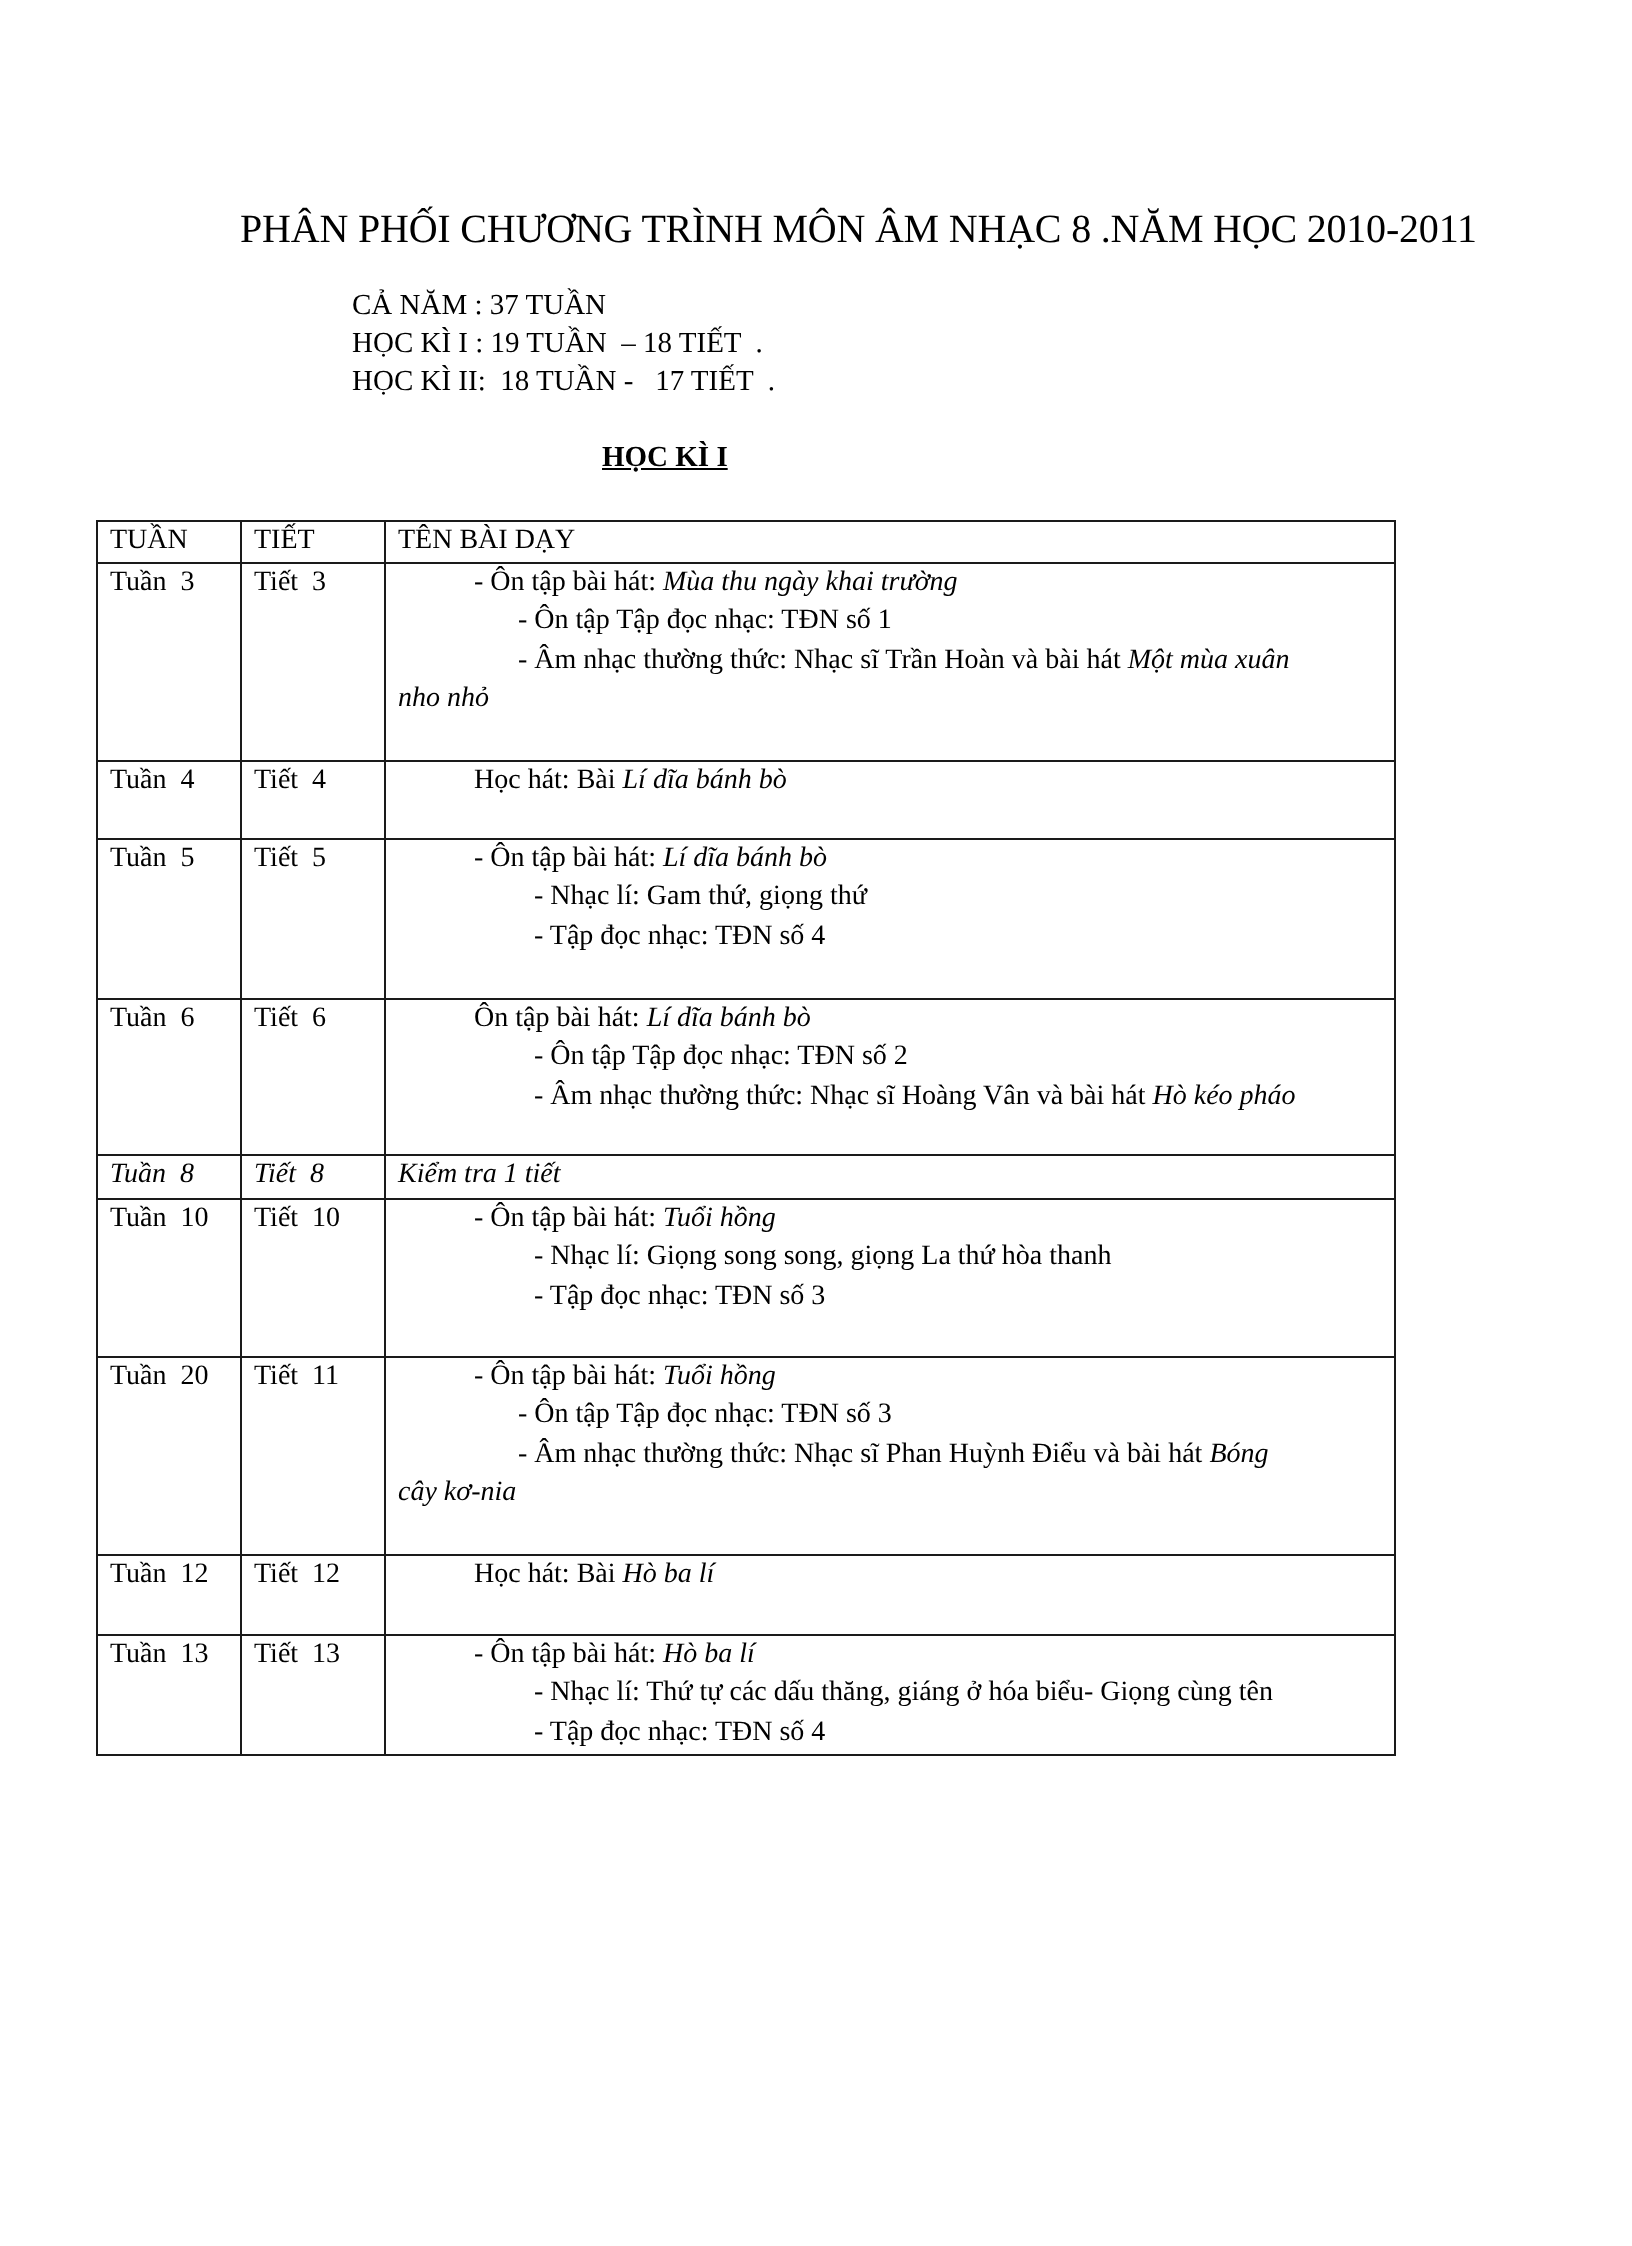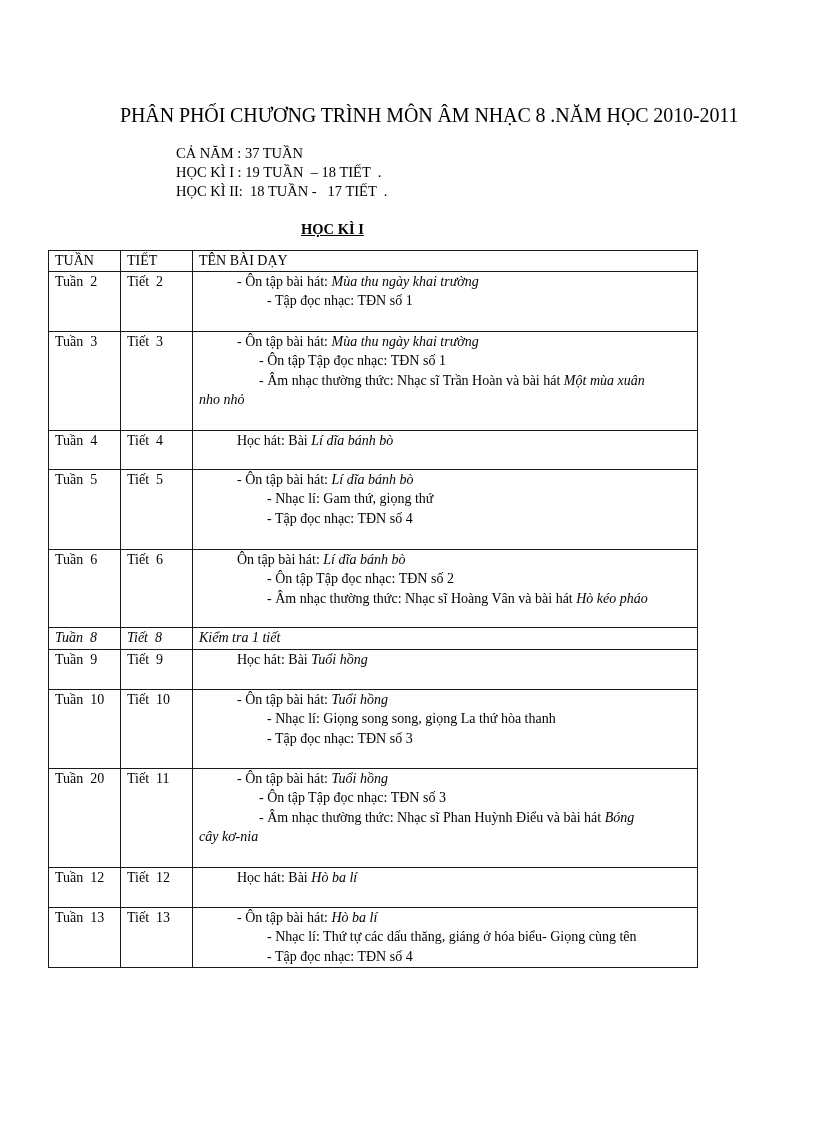--- a/index.html
+++ b/index.html
@@ -12,21 +12,21 @@
     position: absolute; left: 120px; top: 104px; font-size: 20px;
     white-space: nowrap; letter-spacing: -0.1px;
   }
   .summary { position: absolute; left: 152px; top: 144px; font-size: 14.5px; line-height: 19px; margin-left: 24px; }
   .summary div { white-space: pre; }
   .section {
     position: absolute; left: 301px; top: 221px; font-size: 14.5px;
     font-weight: bold; text-decoration: underline;
   }
   table.sched {
-    position: absolute; left: 48px; top: 250px; width: 649px;
+    position: absolute; left: 48px; top: 260px; width: 649px;
     border-collapse: collapse; table-layout: fixed;
   }
   table.sched td, table.sched th {
     border: 1px solid #1a1a1a; padding: 0 6px; vertical-align: top;
     font-weight: normal; font-size: 14px; line-height: 19.5px;
     text-align: left; box-sizing: border-box;
   }
   col.c1 { width: 72px; }
   col.c2 { width: 72px; }
   col.c3 { width: 505px; }
@@ -58,28 +58,20 @@
         <col class="c3">
       </colgroup>
     <thead>
       <tr style="height:20px">
         <th>TUẦN</th>
         <th>TIẾT</th>
         <th class="center">TÊN BÀI DẠY</th>
       </tr>
     </thead>
     <tbody id="rows">
-        <tr style="height: 60px;">
-          <td class="cellnum">Tuần  2</td>
-          <td class="cellnum">Tiết  2</td>
-          <td class="content">
-            <span class="ln i1"><span>- Ôn tập bài hát: </span><em>Mùa thu ngày khai trường</em></span>
-            <span class="ln i2"><span>- Tập đọc nhạc: TĐN số 1</span></span>
-          </td>
-        </tr>
         <tr style="height: 99px;">
           <td class="cellnum">Tuần  3</td>
           <td class="cellnum">Tiết  3</td>
           <td class="content">
             <span class="ln i1"><span>- Ôn tập bài hát: </span><em>Mùa thu ngày khai trường</em></span>
             <span class="ln i2b"><span>- Ôn tập Tập đọc nhạc: TĐN số 1</span></span>
             <span class="ln i2b"><span>- Âm nhạc thường thức: Nhạc sĩ Trần Hoàn và bài hát </span><em>Một mùa xuân</em></span>
             <span class="ln "><em>nho nhỏ</em></span>
           </td>
         </tr>
@@ -108,27 +100,20 @@
             <span class="ln i2"><span>- Âm nhạc thường thức: Nhạc sĩ Hoàng Vân và bài hát </span><em>Hò kéo pháo</em></span>
           </td>
         </tr>
         <tr style="height: 22px; font-style: italic;">
           <td class="cellnum">Tuần  8</td>
           <td class="cellnum">Tiết  8</td>
           <td class="content">
             <span class="ln "><span>Kiểm tra 1 tiết</span></span>
           </td>
         </tr>
-        <tr style="height: 40px;">
-          <td class="cellnum">Tuần  9</td>
-          <td class="cellnum">Tiết  9</td>
-          <td class="content">
-            <span class="ln i1"><span>Học hát: Bài </span><em>Tuổi hồng</em></span>
-          </td>
-        </tr>
         <tr style="height: 79px; margin-left: 17px;">
           <td class="cellnum">Tuần  10</td>
           <td class="cellnum">Tiết  10</td>
           <td class="content">
             <span class="ln i1"><span>- Ôn tập bài hát: </span><em>Tuổi hồng</em></span>
             <span class="ln i2"><span>- Nhạc lí: Giọng song song, giọng La thứ hòa thanh</span></span>
             <span class="ln i2"><span>- Tập đọc nhạc: TĐN số 3</span></span>
           </td>
         </tr>
         <tr style="height: 99px;">

